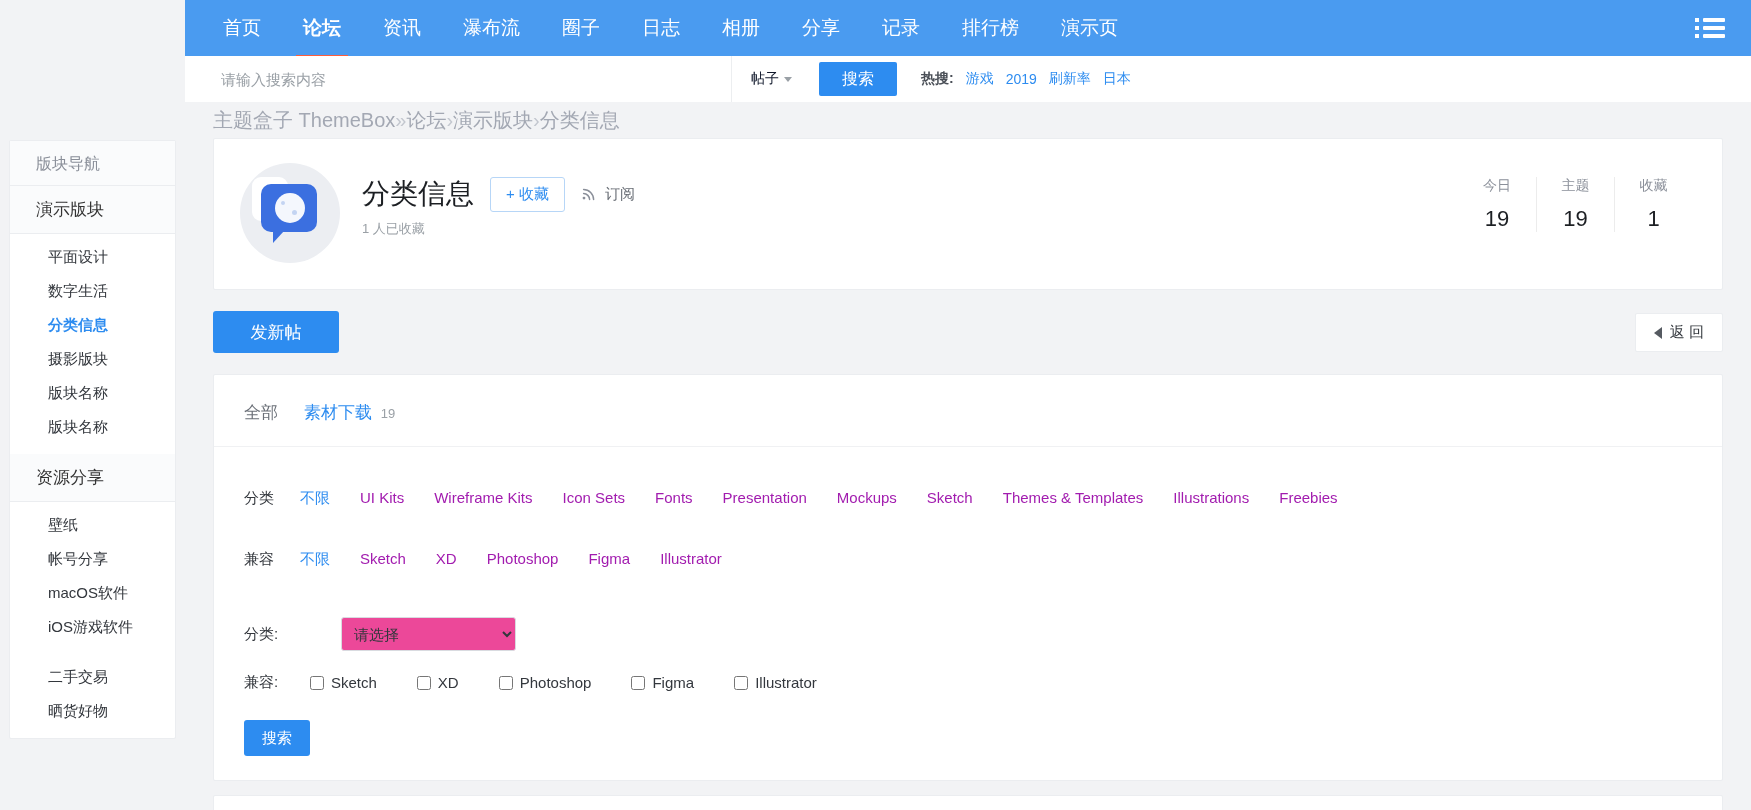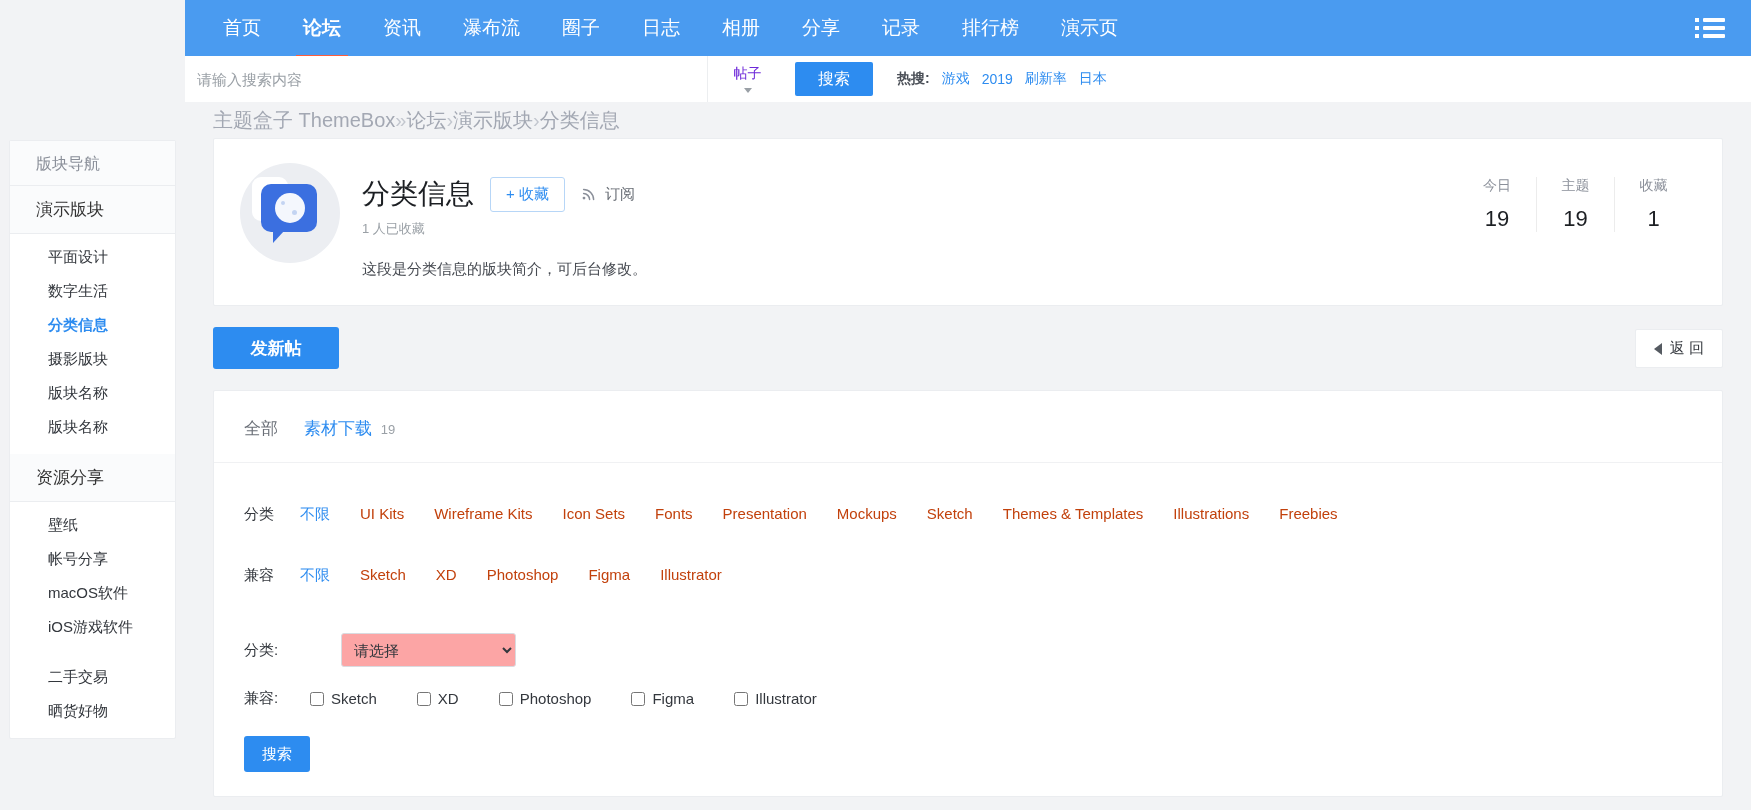--- a/index.html
+++ b/index.html
@@ -91,36 +91,35 @@
 
   
   .searchbar {
     position: absolute; left: 185px; top: 56px;
     width: 1566px; height: 46px;
     background: #ffffff;
     display: flex; align-items: center;
   }
   .search-input {
     flex: 0 0 510px;
-    margin-left: 12px;
+    margin-left: 36px;
     height: 44px;
     border: none; outline: none;
     font-size: 15px; color: #333;
     font-family: inherit;
     background: transparent;
   }
   .search-input::placeholder { color: #9aa0a6; }
   .search-scope {
     width: 80px; height: 46px;
     display: flex; align-items: center; justify-content: center;
     gap: 5px;
-    font-size: 14px; color: #6d28d9;
+    font-size: 14px; color: #0f172a;
     border-left: 1px solid #eceef0;
     cursor: pointer;
-    flex-direction: column;
   }
   .caret-down {
     width: 0; height: 0;
     border-left: 4px solid transparent;
     border-right: 4px solid transparent;
     border-top: 5px solid #9aa0a6;
   }
   .search-btn {
     width: 78px; height: 34px;
     margin-left: 8px;
@@ -234,21 +233,20 @@
     margin: 0 28px 14px 28px;
     height: 56px;
   }
   .new-post-btn {
     position: absolute; left: 0; top: 7px;
     width: 126px; height: 42px;
     background: #2d8cf0; color: #fff;
     border: none; border-radius: 3px;
     font-size: 17px; font-family: inherit;
     cursor: pointer;
-    font-weight: bold;
   }
   .back-btn {
     position: absolute; right: 0; top: 9px;
     background: #fff; border: 1px solid #ebedf0; border-radius: 2px;
     padding: 9px 18px;
     display: flex; align-items: center; gap: 8px;
     font-size: 15px; color: #33373d; cursor: pointer;
   }
   .tri-left {
     width: 0; height: 0;
@@ -272,36 +270,36 @@
   .filter-row {
     display: flex; align-items: baseline;
     padding: 0 30px; margin-top: 42px;
     flex-wrap: wrap;
   }
   .filter-label {
     flex: 0 0 56px;
     font-size: 15px; color: #33373d;
   }
   .filter-opt {
-    font-size: 15px; color: #c2410c;
+    font-size: 15px; color: #a21caf;
     margin-right: 30px;
     cursor: pointer; text-decoration: none; white-space: nowrap;
   }
   .filter-opt.active { color: #2d8cf0; }
 
   .form-row {
     display: flex; align-items: center;
     padding: 0 30px; margin-top: 28px;
   }
   .form-label { flex: 0 0 66px; font-size: 15px; color: #33373d; }
   .form-select {
     width: 175px; height: 34px;
     border: 1px solid #d9dbe0; border-radius: 3px;
     font-size: 15px; font-family: inherit; color: #33373d;
-    padding: 4px 8px; background: #fca5a5;
+    padding: 4px 8px; background: #ec4899;
     cursor: pointer;
   }
   .cb-wrap {
     display: flex; align-items: center; gap: 7px;
     margin-right: 40px; font-size: 15px; color: #33373d;
     cursor: pointer;
   }
   .cb-wrap input { width: 14px; height: 14px; cursor: pointer; }
   .do-search-btn {
     margin: 28px 0 0 30px;
@@ -430,21 +428,20 @@
             <div class="sub-btn">
               <svg class="rss-icon" width="18" height="18" viewBox="0 0 18 18">
                 <path d="M3 14.5a1.4 1.4 0 1 0 0-2.8 1.4 1.4 0 0 0 0 2.8z" fill="#8a8f99"></path>
                 <path d="M2.6 8.6a6 6 0 0 1 6 6" fill="none" stroke="#8a8f99" stroke-width="1.5" stroke-linecap="round"></path>
                 <path d="M2.6 4.6a10 10 0 0 1 10 10" fill="none" stroke="#8a8f99" stroke-width="1.5" stroke-linecap="round"></path>
               </svg>
               <span>订阅</span>
             </div>
           </div>
           <div class="fav-count">1 人已收藏</div>
-          <div class="forum-desc">这段是分类信息的版块简介，可后台修改。</div>
         </div>
         <div class="stats">
           <div class="stat">
             <div class="stat-label">今日</div>
             <div class="stat-value">19</div>
           </div>
           <div class="stat">
             <div class="stat-label">主题</div>
             <div class="stat-value">19</div>
           </div>

